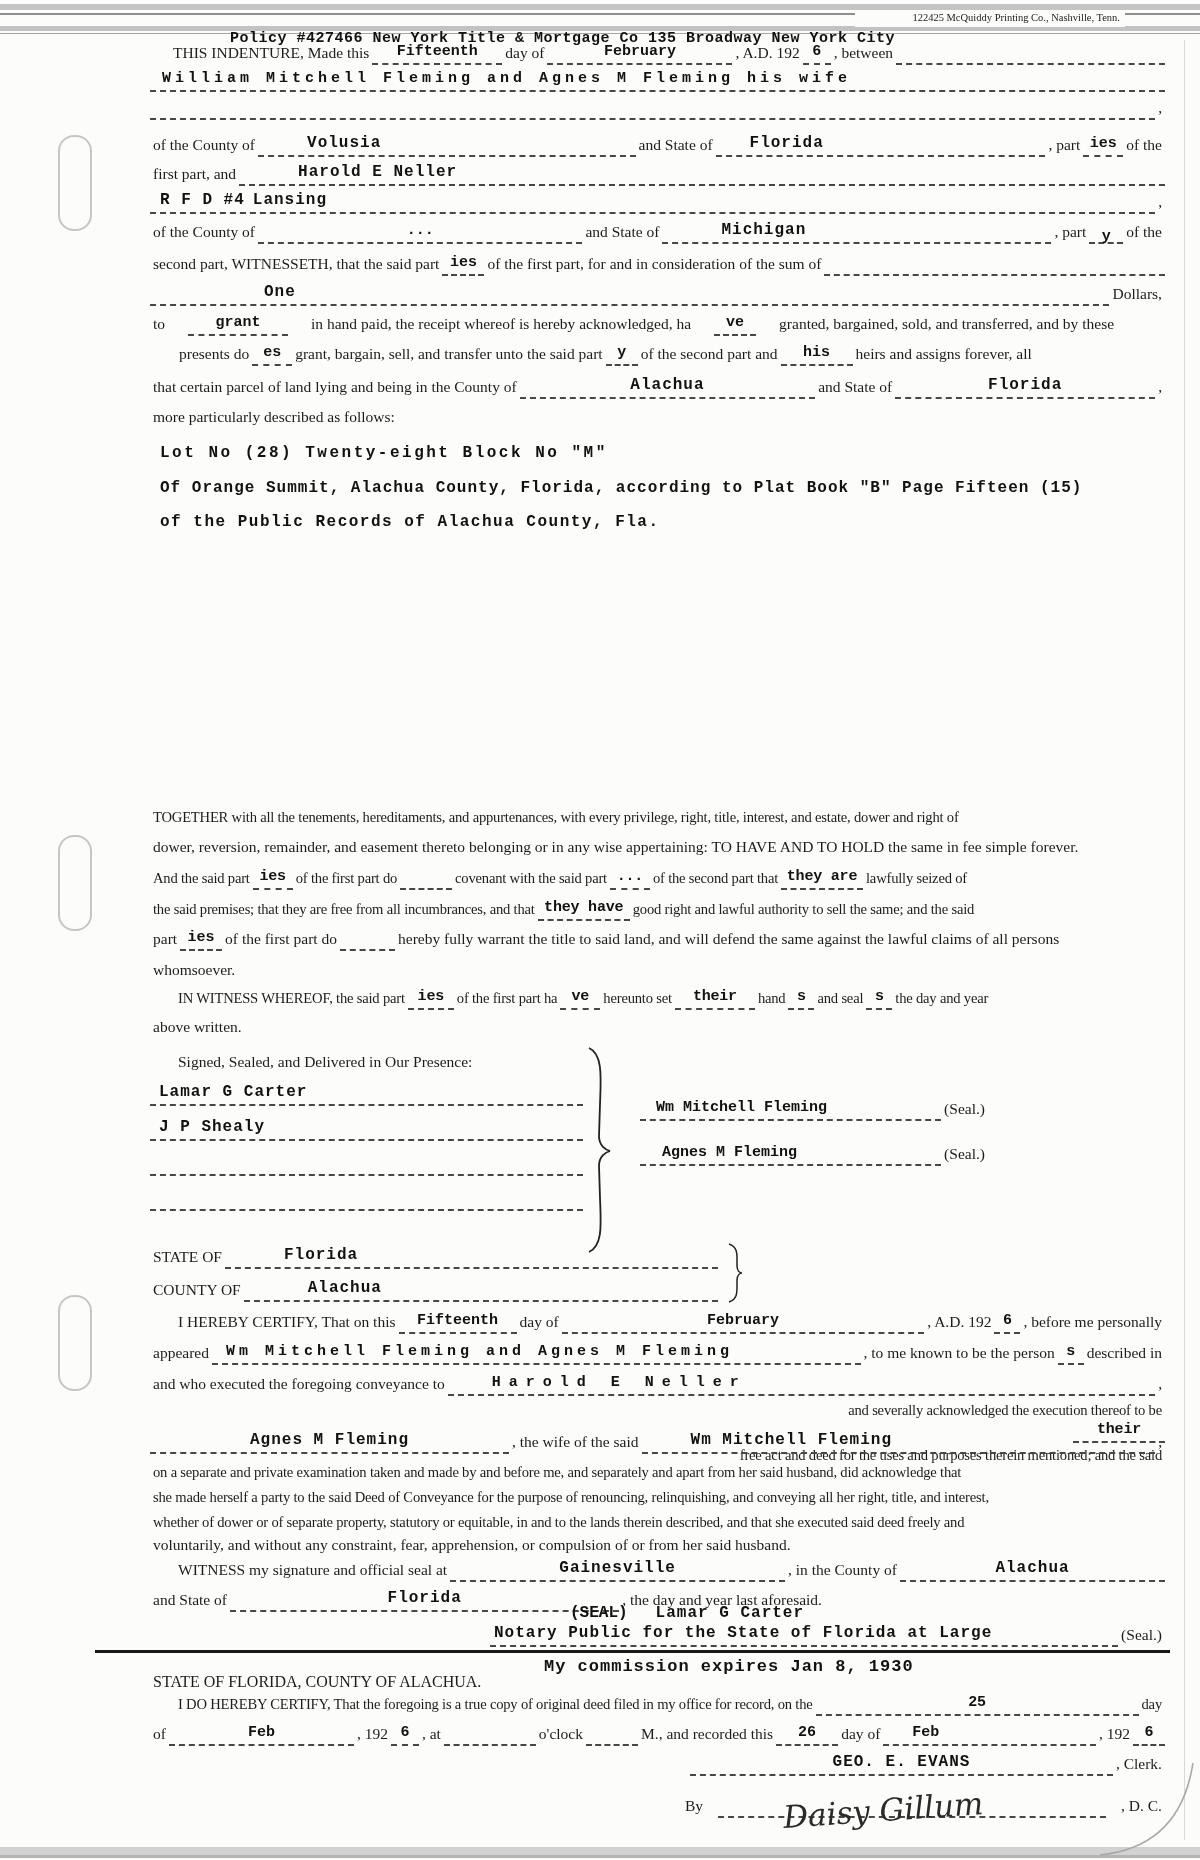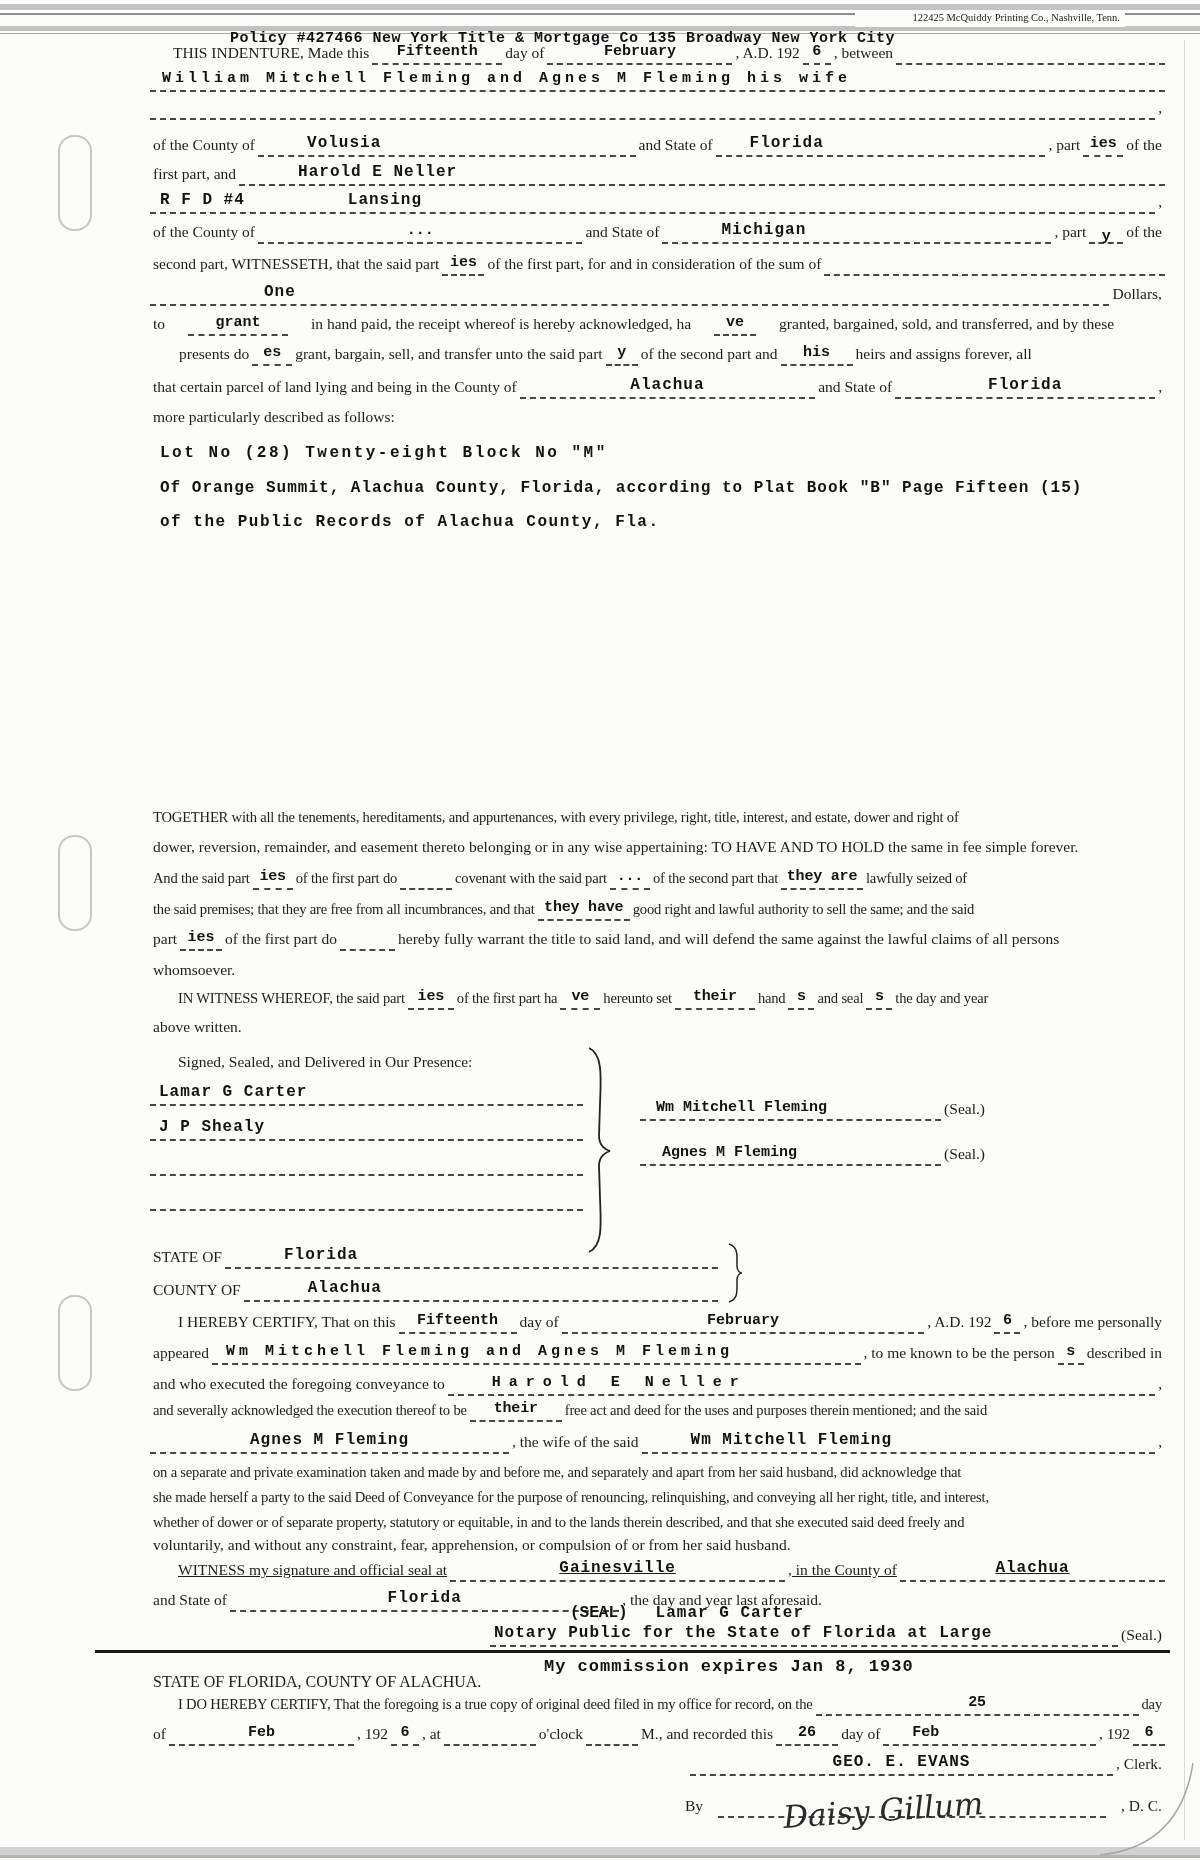--- a/index.html
+++ b/index.html
@@ -103,21 +103,21 @@
 
   <div class="line lr" style="top:162px;">
     <span class="lbl">first part, and</span>
     <span class="f grow left" style="padding-left:55px;">
         <span class="t t2">Harold E Neller</span>
       </span>
   </div>
 
   <div class="line lr" style="top:190px;">
     <span class="f grow left" style="padding-left:6px;">
-      <span class="t t2" style="margin-right:95px;">R F D #4</span>
+      <span class="t t2" style="">R F D #4</span>
       <span class="t t2">Lansing</span>
     </span>
     <span class="lbl">,</span>
   </div>
 
   <div class="line lr" style="top:220px;">
     <span class="lbl">of the County of</span>
     <span class="f grow" style="flex-grow:1.2;">
         <span class="t">...</span>
       </span>
@@ -347,21 +347,21 @@
       </span>
     <span class="lbl">described in</span>
   </div>
   <div class="line lr" style="top:1372px;">
     <span class="lbl">and who executed the foregoing conveyance to</span>
     <span class="f grow left" style="padding-left:40px;">
         <span class="t sp2">Harold E Neller</span>
       </span>
     <span class="lbl">,</span>
   </div>
-  <div class="line lr tight" style="top:1398px;">
+  <div class="line lr tight" style="top:1398px;flex-direction:column;">
     <span class="lbl">and severally acknowledged the execution thereof to be</span>
     <span class="f" style="width:92px;">
         <span class="t">their</span>
       </span>
     <span class="lbl">free act and deed for the uses and purposes therein mentioned; and the said</span>
   </div>
   <div class="line lr" style="top:1430px;">
     <span class="f grow">
         <span class="t t2">Agnes M Fleming</span>
       </span>
@@ -377,21 +377,21 @@
   <div class="line lr tight" style="top:1485px;">
     <span class="lbl">she made herself a party to the said Deed of Conveyance for the purpose of renouncing, relinquishing, and conveying all her right, title, and interest,</span>
   </div>
   <div class="line lr tight" style="top:1510px;">
     <span class="lbl">whether of dower or of separate property, statutory or equitable, in and to the lands therein described, and that she executed said deed freely and</span>
   </div>
   <div class="line lr" style="top:1533px;">
     <span class="lbl">voluntarily, and without any constraint, fear, apprehension, or compulsion of or from her said husband.</span>
   </div>
 
-  <div class="line" style="left:175px;right:35px;top:1558px;text-decoration:underline;">
+  <div class="line" style="left:175px;right:35px;top:1558px;">
     <span class="lbl">WITNESS my signature and official seal at</span>
     <span class="f grow" style="flex-grow:1.15;">
         <span class="t t2">Gainesville</span>
       </span>
     <span class="lbl">, in the County of</span>
     <span class="f grow">
         <span class="t t2">Alachua</span>
       </span>
   </div>
   <div class="line" style="left:150px;width:675px;top:1588px;">

